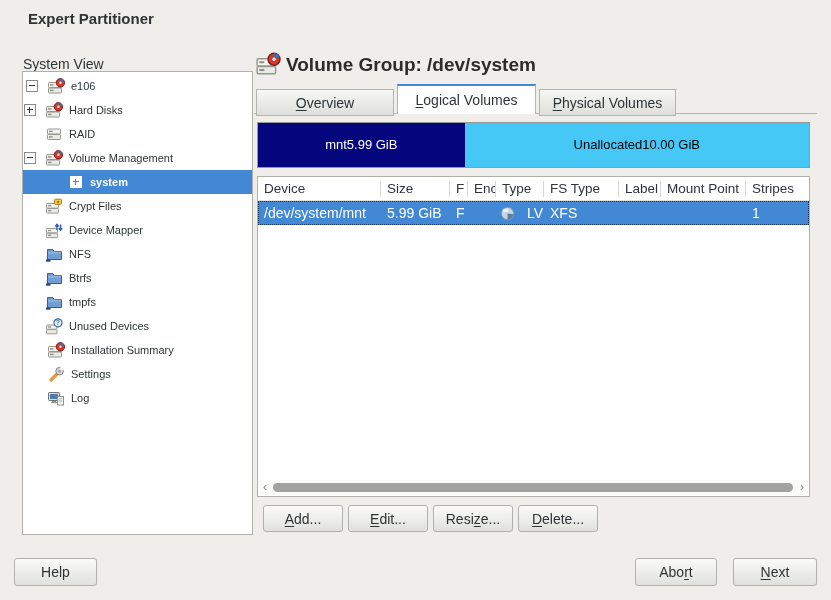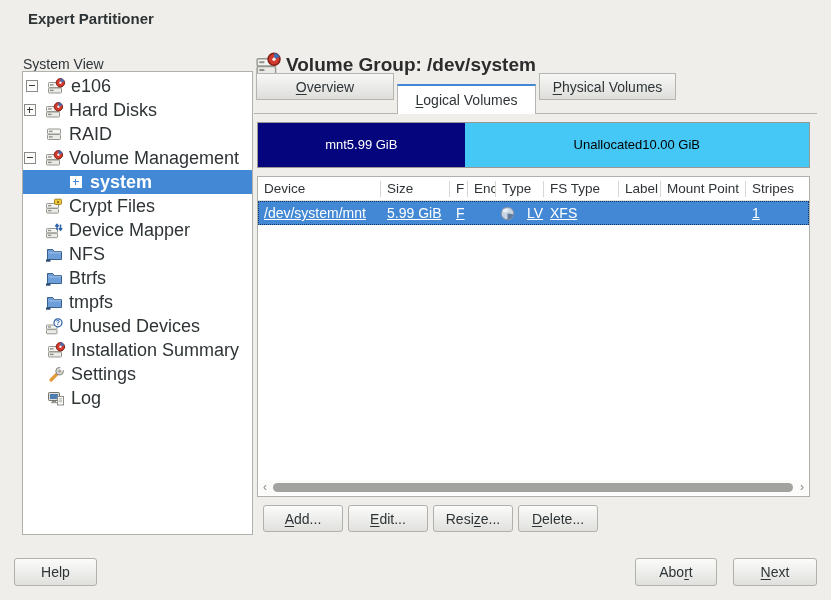--- a/index.html
+++ b/index.html
@@ -20,34 +20,34 @@
     background:#ffffff;border:1px solid #b1b1ac;box-sizing:border-box;
     padding-top:2px;overflow:hidden;
   }
   .tree-row{height:24px;display:flex;align-items:center;cursor:default;}
   .d0{padding-left:2px;}  .d1{}  .d2{padding-left:46px;}
   .slot-exp{width:21px;flex:none;display:flex;align-items:center;}
   .exp{width:10px;height:10px;border:1px solid #8b8b86;background:#fcfcfc;position:relative;margin-left:1px;flex:none;}
   .exp::before{content:"";position:absolute;left:2px;right:2px;top:4px;height:1px;background:#3c3c3c;}
   .exp.plus::after{content:"";position:absolute;top:2px;bottom:2px;left:4px;width:1px;background:#3c3c3c;}
   .slot-icon{width:20px;height:18px;flex:none;margin-right:5px;display:flex;align-items:center;justify-content:center;}
-  .tree-label{font-size:18px;white-space:nowrap;}
+  .tree-label{font-size:11px;white-space:nowrap;}
   .tree-row.selected{background:#4288d5;color:#ffffff;}
   .tree-row.selected .tree-label{font-weight:bold;}
   .tree-row.selected .exp{border-color:#ffffff;background:#ffffff;}
   .tree-row.selected .exp::before,.tree-row.selected .exp::after{background:#4288d5;}
 
   
   .vg-icon{position:absolute;left:255px;top:52px;width:27px;height:25px;}
   .vg-title{position:absolute;left:286px;top:54px;font-size:19px;font-weight:bold;color:#2c2c2c;white-space:nowrap;}
 
   
   .tab-line{position:absolute;left:254px;top:113px;width:563px;height:1px;background:#b4b4b0;z-index:0;}
   .tab{
-    position:absolute;top:73px;height:27px;box-sizing:border-box;z-index:1;
+    position:absolute;top:89px;height:27px;box-sizing:border-box;z-index:1;
     border:1px solid #b4b4b0;background:linear-gradient(#f7f7f6,#dededb);
     display:flex;align-items:center;justify-content:center;font-size:14px;cursor:default;
   }
   .tab-overview{left:256px;width:138px;}
   .tab-logical{left:397px;width:139px;}
   .tab-physical{left:539px;width:137px;}
   .tab.active{top:84px;height:30px;background:#ffffff;border-top:2px solid #4288d5;border-bottom:none;z-index:2;}
 
   
   .usage-bar{
@@ -61,21 +61,21 @@
   .lv-table{
     position:absolute;left:257px;top:176px;width:553px;height:321px;
     background:#ffffff;border:1px solid #b1b1ac;box-sizing:border-box;
   }
   .thead{display:flex;height:23px;align-items:center;border-bottom:1px solid #e2e2de;}
   .th{box-sizing:border-box;padding-left:6px;font-size:13.5px;height:16px;line-height:16px;
       border-right:1px solid #d6d6d2;white-space:nowrap;overflow:hidden;}
   .th:last-child{border-right:none;}
   .trow{
     display:flex;height:24px;align-items:center;background:#4288d5;color:#ffffff;
-    outline:1px dotted #14365e;outline-offset:-1px;font-size:14px;cursor:default;text-decoration:underline;
+    outline:1px dotted #14365e;outline-offset:-1px;font-size:14px;cursor:default;
   }
   .td{box-sizing:border-box;padding-left:6px;white-space:nowrap;overflow:hidden;}
   .col-device{width:123px;} .col-size{width:69px;} .col-f{width:18px;} .col-enc{width:28px;}
   .col-type{width:48px;} .col-fstype{width:75px;} .col-label{width:42px;} .col-mount{width:85px;}
   .col-stripes{width:63px;}
   .td.col-type{display:flex;align-items:center;gap:12px;padding-left:4px;}
 
   
   .hscroll{position:absolute;left:1px;right:1px;bottom:1px;height:15px;display:flex;align-items:center;background:#fbfbfa;}
   .sb-arrow{width:12px;flex:none;text-align:center;font-size:12px;color:#8a8a86;line-height:15px;}

